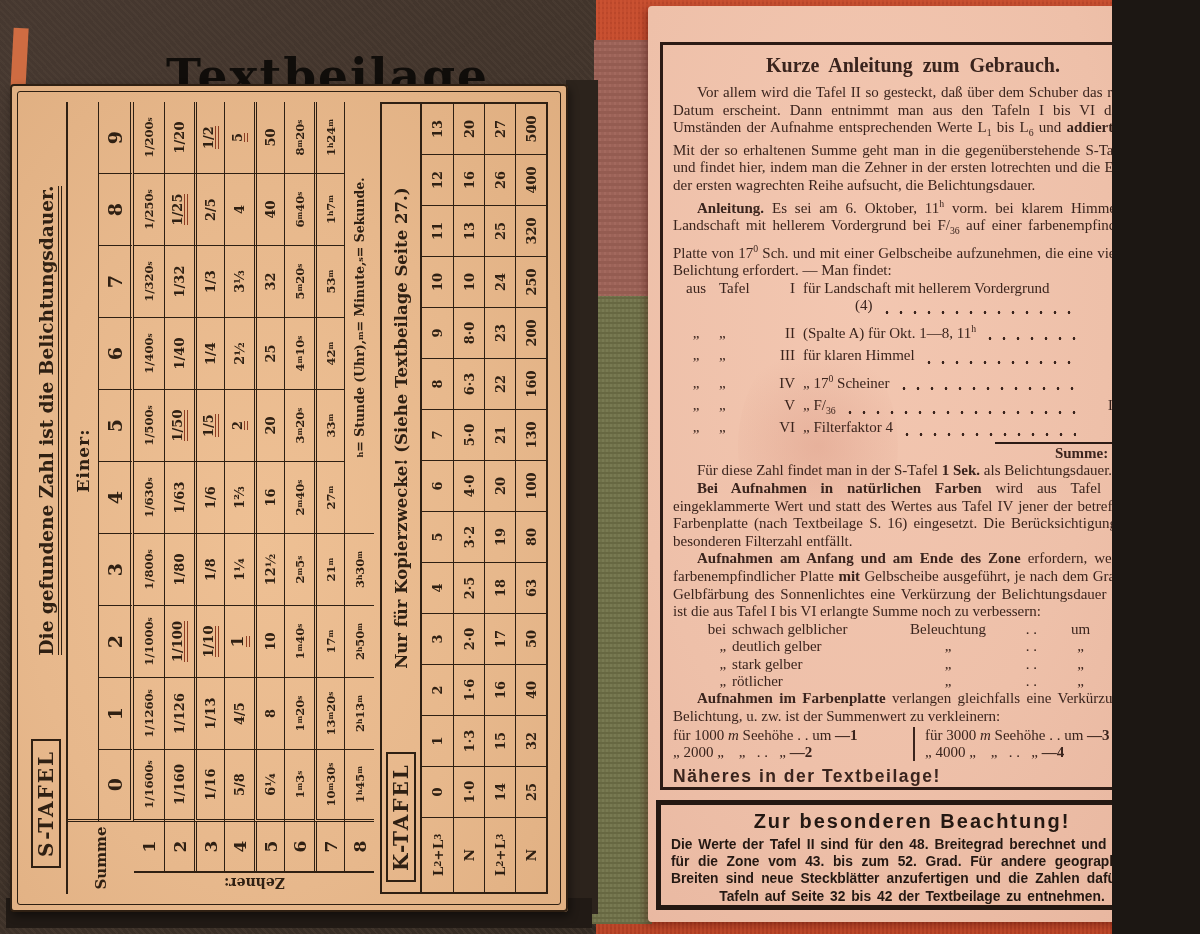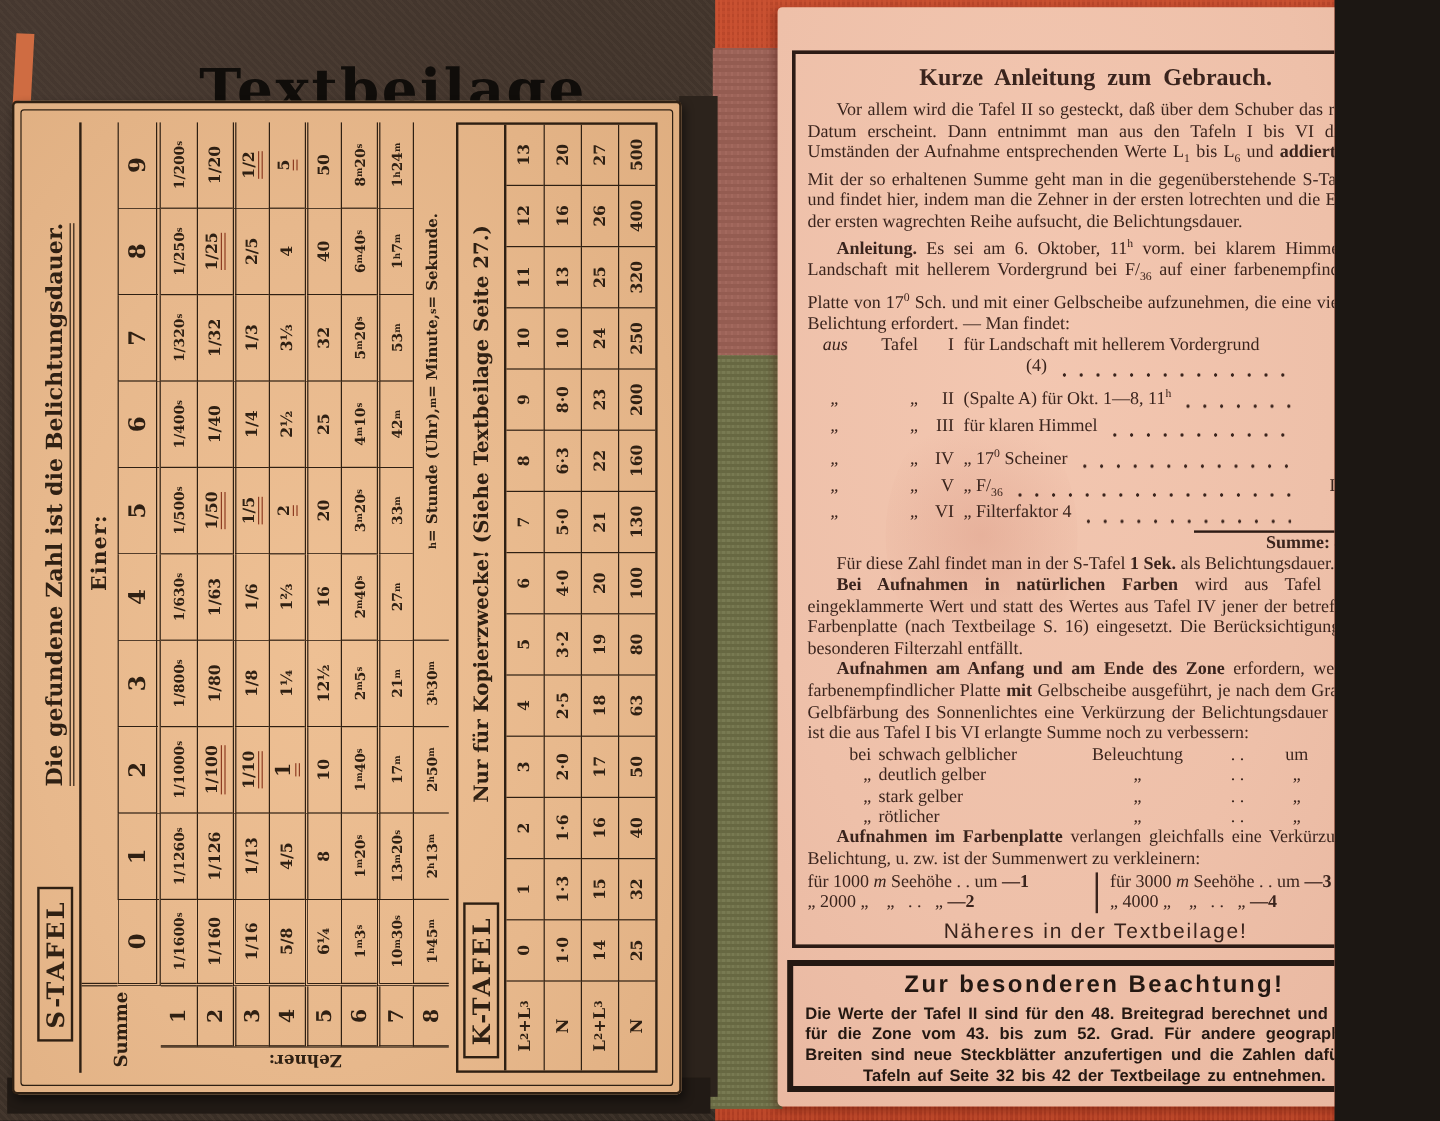--- a/index.html
+++ b/index.html
@@ -73,35 +73,35 @@
         background:radial-gradient(ellipse at 40% 30%,#f3c7b1 0%,#eec0a9 55%,#e7b59e 100%);
         border-radius:4px;color:#3a241d;box-shadow:-3px 3px 7px rgba(60,10,0,.35);}
   .page .stain{position:absolute;left:90px;top:330px;width:160px;height:220px;border-radius:50%;
         background:radial-gradient(circle,rgba(200,120,100,.25),transparent 70%);}
   .frame{position:absolute;left:12px;top:36px;width:506px;height:748px;box-sizing:border-box;
          border:3px solid #2c1b15;padding:6px 10px 0 10px;overflow:hidden;
          font-family:"Liberation Serif",serif;font-size:15px;line-height:17.6px;text-align:justify;}
   .ptitle{text-align:center;font-weight:bold;font-size:20px;word-spacing:5px;margin:2px 0 7px 0;line-height:24px;}
   .frame p{margin:0;text-indent:24px;}
   .lrow{display:flex;align-items:baseline;text-indent:0;font-size:15px;line-height:17.4px;}
-  .lc1{width:46px;text-align:center;font-style:italic;} .lc2{width:46px;text-align:right;}
+  .lc1{width:46px;text-align:center;} .lc2{width:46px;text-align:left;}
   .lnum{width:30px;text-align:right;} .ltxt{padding-left:8px;white-space:nowrap;}
   .lval{width:72px;text-align:right;white-space:nowrap;}
   .dots{flex:1;margin:0 5px;align-self:stretch;
         background-image:radial-gradient(circle,#3a241d 1.2px,transparent 1.6px);
         background-size:14px 5px;background-position:2px 72%;background-repeat:repeat-x;}
   .sumline{display:flex;justify-content:flex-end;}
   .sumline .rule{border-top:2px solid #2c1b15;padding:1px 26px 0 60px;font-weight:bold;}
   .grow{display:flex;align-items:baseline;line-height:17.4px;}
   .ga{width:56px;text-align:right;padding-right:6px;} .gb{width:168px;} .gc{width:120px;text-align:center;}
   .gd{width:56px;text-align:center;} .ge{width:48px;text-align:center;} .gf{width:44px;text-align:right;padding-right:8px;font-weight:bold;}
   .alt{display:flex;margin-top:1px;line-height:17.4px;}
   .alt .col{width:50%;box-sizing:border-box;white-space:nowrap;}
   .alt .col+.col{border-left:2px solid #3a241d;padding-left:10px;}
-  .naeheres{text-align:center;font-family:"Liberation Sans",sans-serif;font-weight:normal;
+  .naeheres{text-align:left;font-family:"Liberation Sans",sans-serif;font-weight:bold;
             font-size:17.5px;letter-spacing:1.5px;margin-top:7px;}
   .notice{position:absolute;left:8px;top:794px;width:512px;height:110px;box-sizing:border-box;
           border:5px solid #241812;padding:3px 10px;font-family:"Liberation Sans",sans-serif;
           font-weight:bold;color:#241812;}
   .ntitle{text-align:center;font-size:20px;letter-spacing:2px;margin:2px 0 3px 0;}
   .ntext{font-size:13.8px;line-height:17.2px;text-align:justify;text-align-last:center;word-spacing:2px;}
   .worn{position:absolute;left:1164px;top:48px;width:30px;height:290px;z-index:3;
         background:linear-gradient(90deg,rgba(195,74,44,.55),#bc4429);border-radius:6px 0 0 6px;}
   sup{font-size:65%;} sub{font-size:65%;}
 </style>

